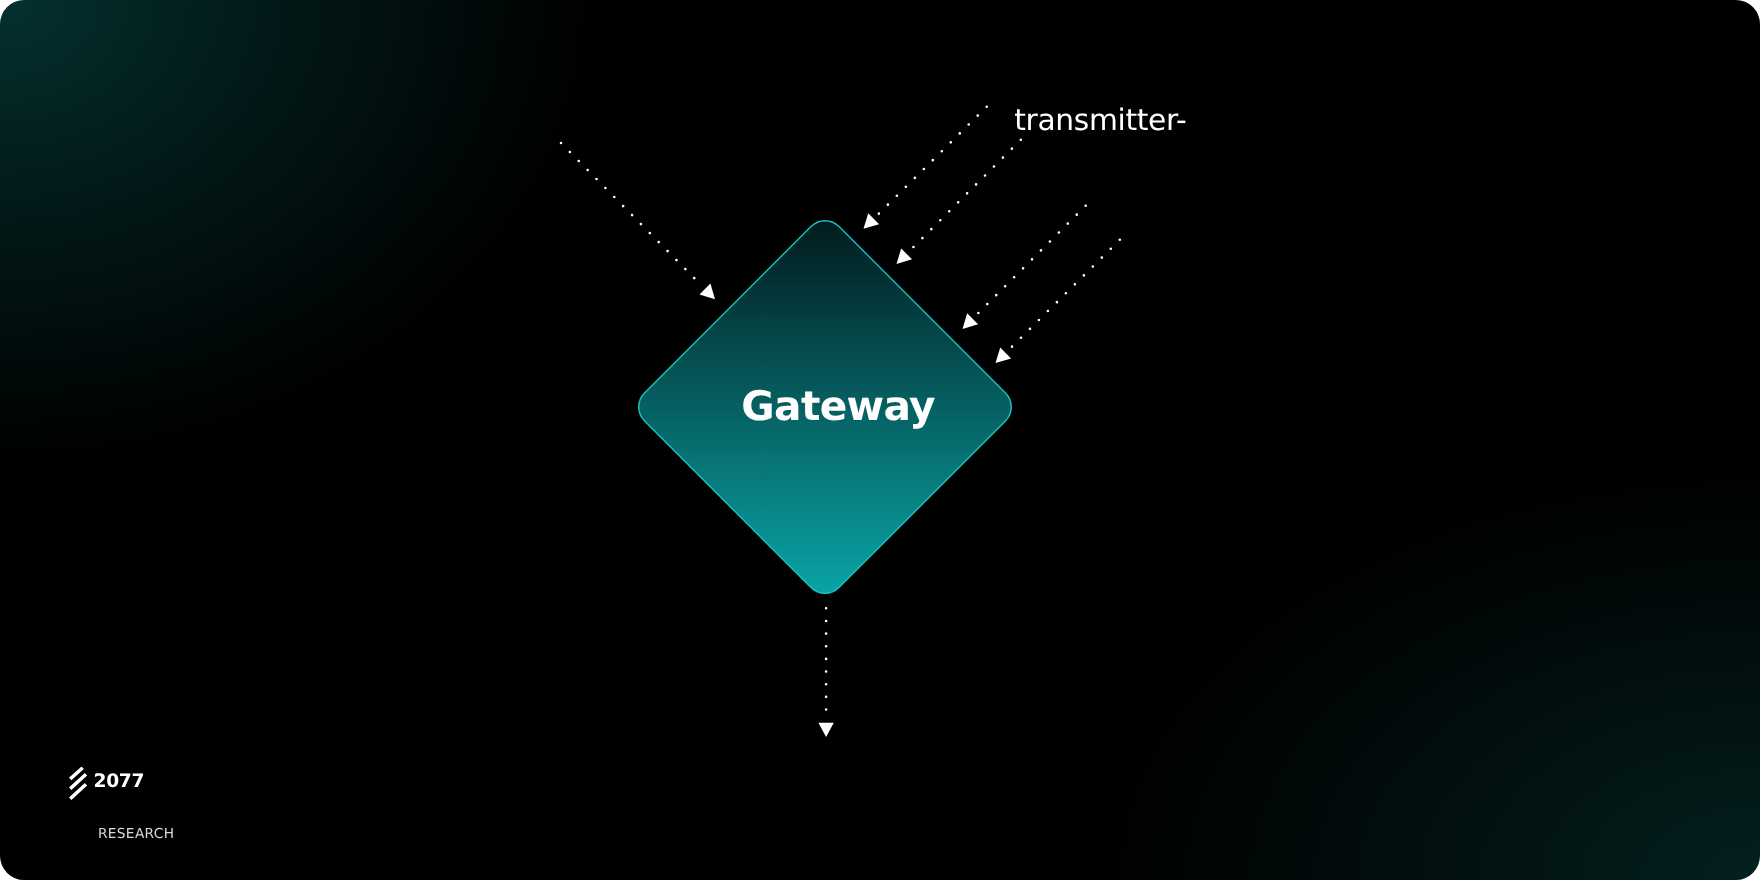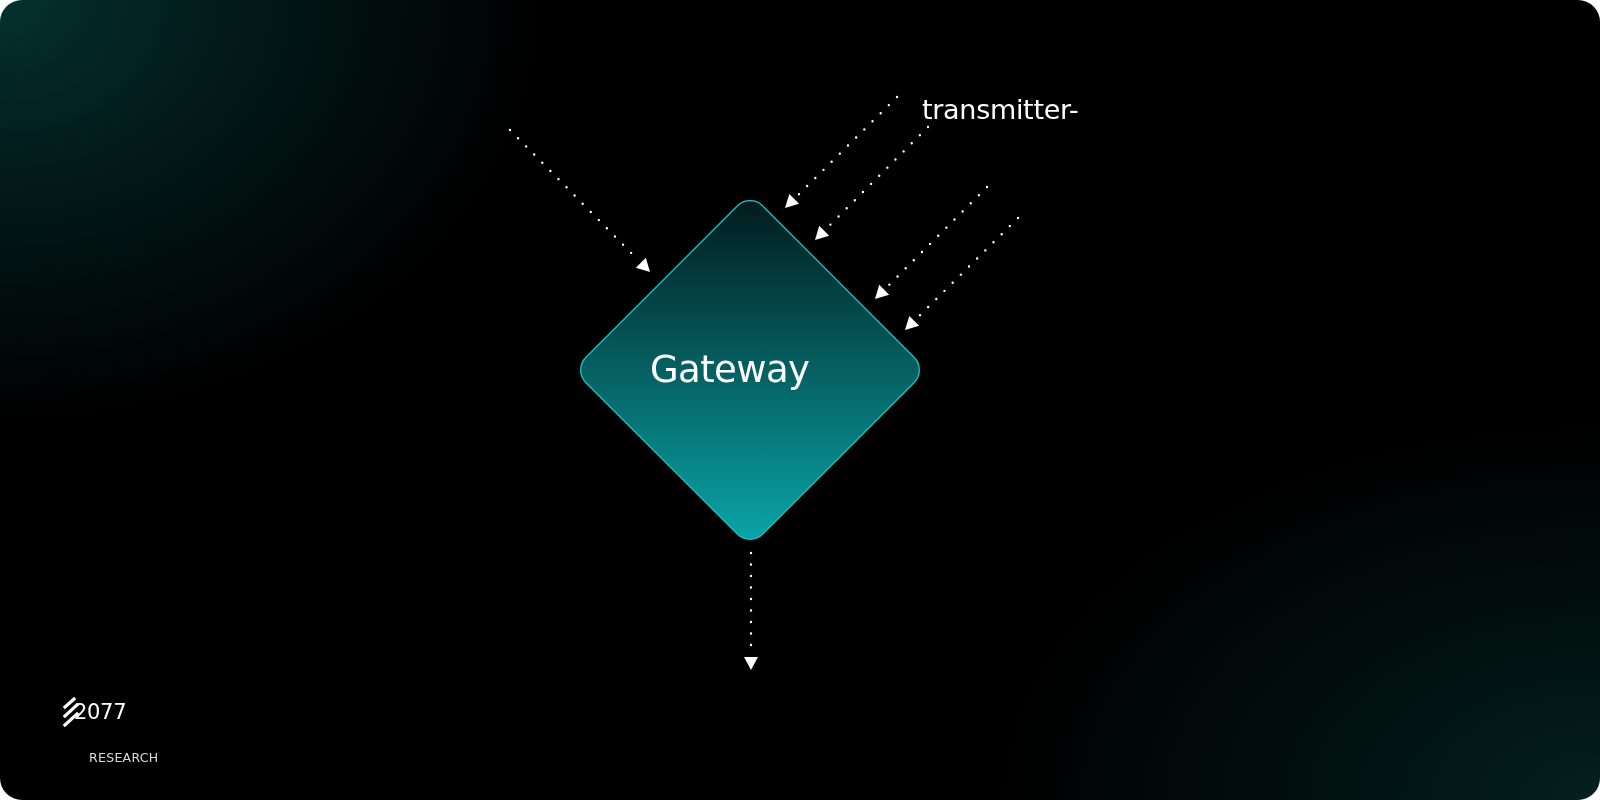--- a/index.html
+++ b/index.html
@@ -16,28 +16,28 @@
   .label {
     position: absolute; color: #ffffff;
     font-family: "DejaVu Sans", sans-serif; font-weight: 500;
     font-size: 27px; letter-spacing: -0.3px; white-space: nowrap;
   }
   .lbl-user { left: 476px; top: 172px; }
   .lbl-trans { left: 922px; top: 88px; text-align: right; line-height: 43px; }
   .lbl-trans span { display: block; }
   .lbl-bottom { left: 613px; top: 680px; }
   .lbl-gateway {
-    position: absolute; left: 650px; top: 348px; width: 200px; text-align: left;
-    color: #ffffff; font-family: "DejaVu Sans", sans-serif; font-weight: 400;
+    position: absolute; left: 650px; top: 348px; width: 200px; text-align: right;
+    color: #ffffff; font-family: "DejaVu Sans", sans-serif; font-weight: 700;
     font-size: 37px; letter-spacing: -0.6px;
   }
   .logo { position: absolute; left: 62px; top: 703px; }
   .logo-num {
-    position: absolute; left: 12px; top: -3px; color: #fff;
-    font-family: "DejaVu Sans", sans-serif; font-weight: 400; font-size: 21px; letter-spacing: -0.3px;
+    position: absolute; left: 23px; top: -3px; color: #fff;
+    font-family: "DejaVu Sans", sans-serif; font-weight: 700; font-size: 17px; letter-spacing: -0.3px;
   }
   .logo-sub {
     position: absolute; left: 27px; top: 15px; color: #d8d8d8;
     font-family: "DejaVu Sans", sans-serif; font-size: 12.5px; letter-spacing: 0.3px; margin-top: 32px;
   }
 </style>
 </head>
 <body>
 
 <div class="card">

